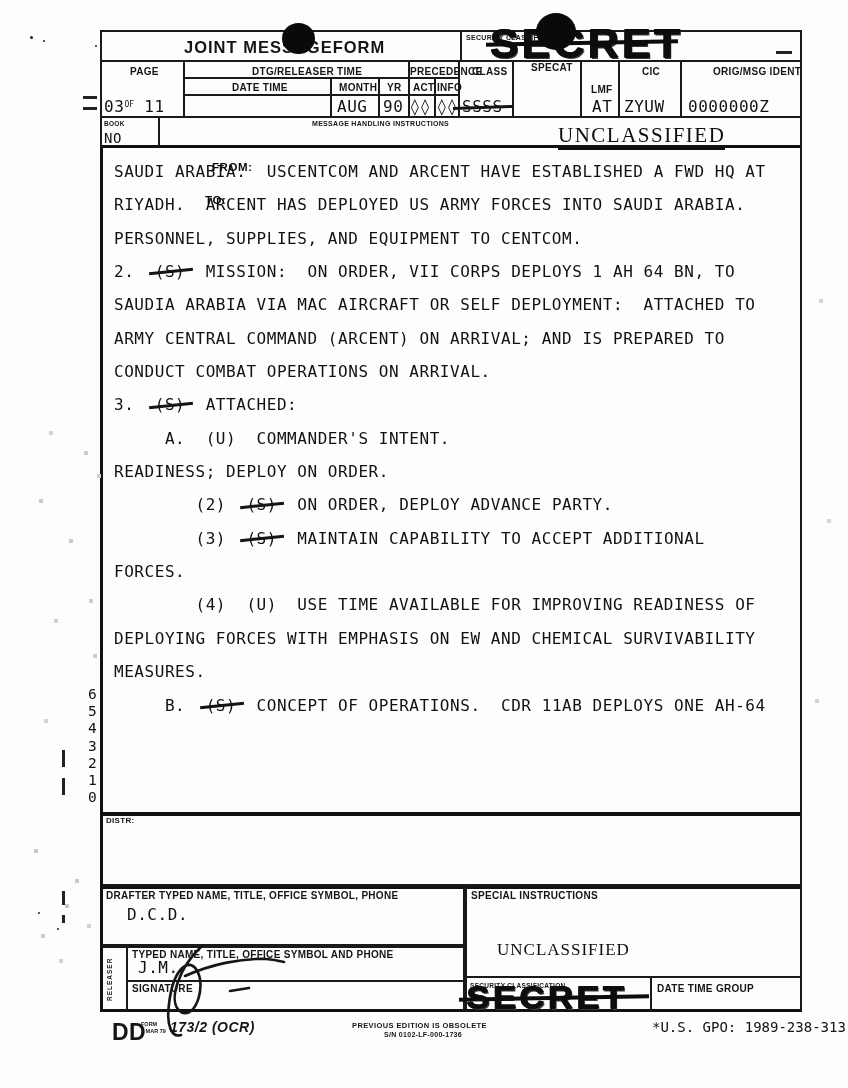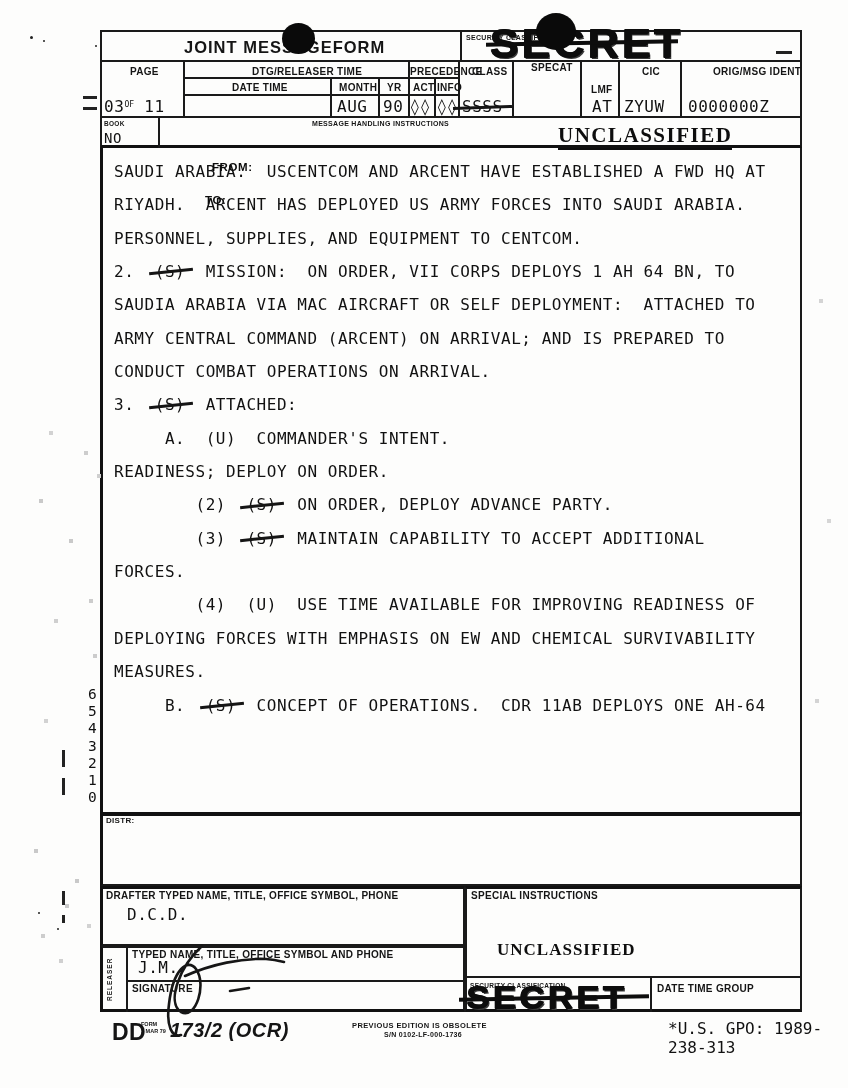--- a/index.html
+++ b/index.html
@@ -19,21 +19,21 @@
   .struck{position:relative;display:inline-block;}
   .struck::after{content:"";position:absolute;left:-6px;right:-7px;top:46%;height:2.6px;
                  background:#151515;transform:rotate(-6deg);}
   .struckflat::after{transform:rotate(-2deg);height:3px;left:-9px;right:-9px;}
   .overlabel{position:absolute;font-size:11.5px;font-weight:bold;letter-spacing:.6px;color:#0c0c0c;}
   
   .stamp{position:absolute;font-weight:900;color:#0d0d0d;letter-spacing:3px;
          font-family:"Liberation Sans",sans-serif;
          text-shadow:1px 0 0 #0d0d0d,0 1px 0 #0d0d0d,1.5px 1.5px 0 #3a3a3a;}
   .blob{position:absolute;background:#0a0a0a;border-radius:50%;}
-  .serifb{font-family:"Liberation Serif",serif;font-weight:bold;color:#0e0e0e;}
+  .serifb{font-family:"Liberation Serif",serif;font-weight:normal;color:#0e0e0e;}
   .mark{position:absolute;background:#222;}
   .speckle{position:absolute;width:2px;height:2px;left:0;top:0;background:transparent;
     box-shadow:40px 500px 0 1px #c9c9c9,55px 620px 0 1px #cfcfcf,70px 540px 0 1px #c9c9c9,
       45px 720px 0 1px #d2d2d2,90px 600px 0 1px #cccccc,35px 850px 0 1px #c9c9c9,
       60px 960px 0 1px #d0d0d0,85px 452px 0 1px #cdcdcd,50px 432px 0 1px #d2d2d2,
       76px 880px 0 1px #c9c9c9,42px 935px 0 1px #cdcdcd,66px 905px 0 1px #c9c9c9,
       88px 925px 0 1px #d2d2d2,98px 475px 0 1px #cfcfcf,94px 655px 0 1px #cccccc,
       820px 300px 0 1px #d4d4d4,816px 700px 0 1px #d4d4d4,828px 520px 0 1px #d6d6d6;}
 </style>
 </head>
@@ -177,18 +177,18 @@
   <div class="blob" style="left:282px;top:23px;width:33px;height:31px;z-index:7;"></div>
 
   <div class="stamp" style="left:466px;top:980px;font-size:31px;transform:scaleX(1.12);transform-origin:left;z-index:5;">SECRET</div>
   <div class="hline" style="left:459px;top:996px;width:190px;height:3.5px;transform:rotate(-1deg);z-index:6;background:#0d0d0d;"></div>
 
   <div class="abs" style="left:112px;top:1019px;font-size:23px;font-weight:900;letter-spacing:.5px;">DD</div>
   <div class="abs" style="left:141px;top:1021px;font-size:5.5px;font-weight:bold;line-height:6.5px;width:34px;">
     <span>FORM</span><br>
     <span>1 MAR 79</span>
   </div>
-  <div class="abs" style="left:170px;top:1019px;font-size:20px;font-weight:900;font-style:italic;letter-spacing:.5px;">173/2 (OCR)</div>
+  <div class="abs" style="left:170px;top:1019px;font-size:14px;font-weight:900;font-style:italic;letter-spacing:.5px;">173/2 (OCR)</div>
   <div class="abs" style="left:352px;top:1021px;font-size:7.5px;font-weight:bold;letter-spacing:.4px;">PREVIOUS EDITION IS OBSOLETE</div>
   <div class="abs" style="left:384px;top:1031px;font-size:7px;font-weight:bold;letter-spacing:.3px;">S/N 0102-LF-000-1736</div>
-  <div class="abs ocr" style="left:652px;top:1019px;font-size:16px;letter-spacing:0;margin-left:16px;">*U.S. GPO: 1989-238-313</div>
+  <div class="abs ocr" style="left:652px;top:1019px;font-size:14px;letter-spacing:0;">*U.S. GPO: 1989-238-313</div>
 
 </div>
 
 </body></html>

